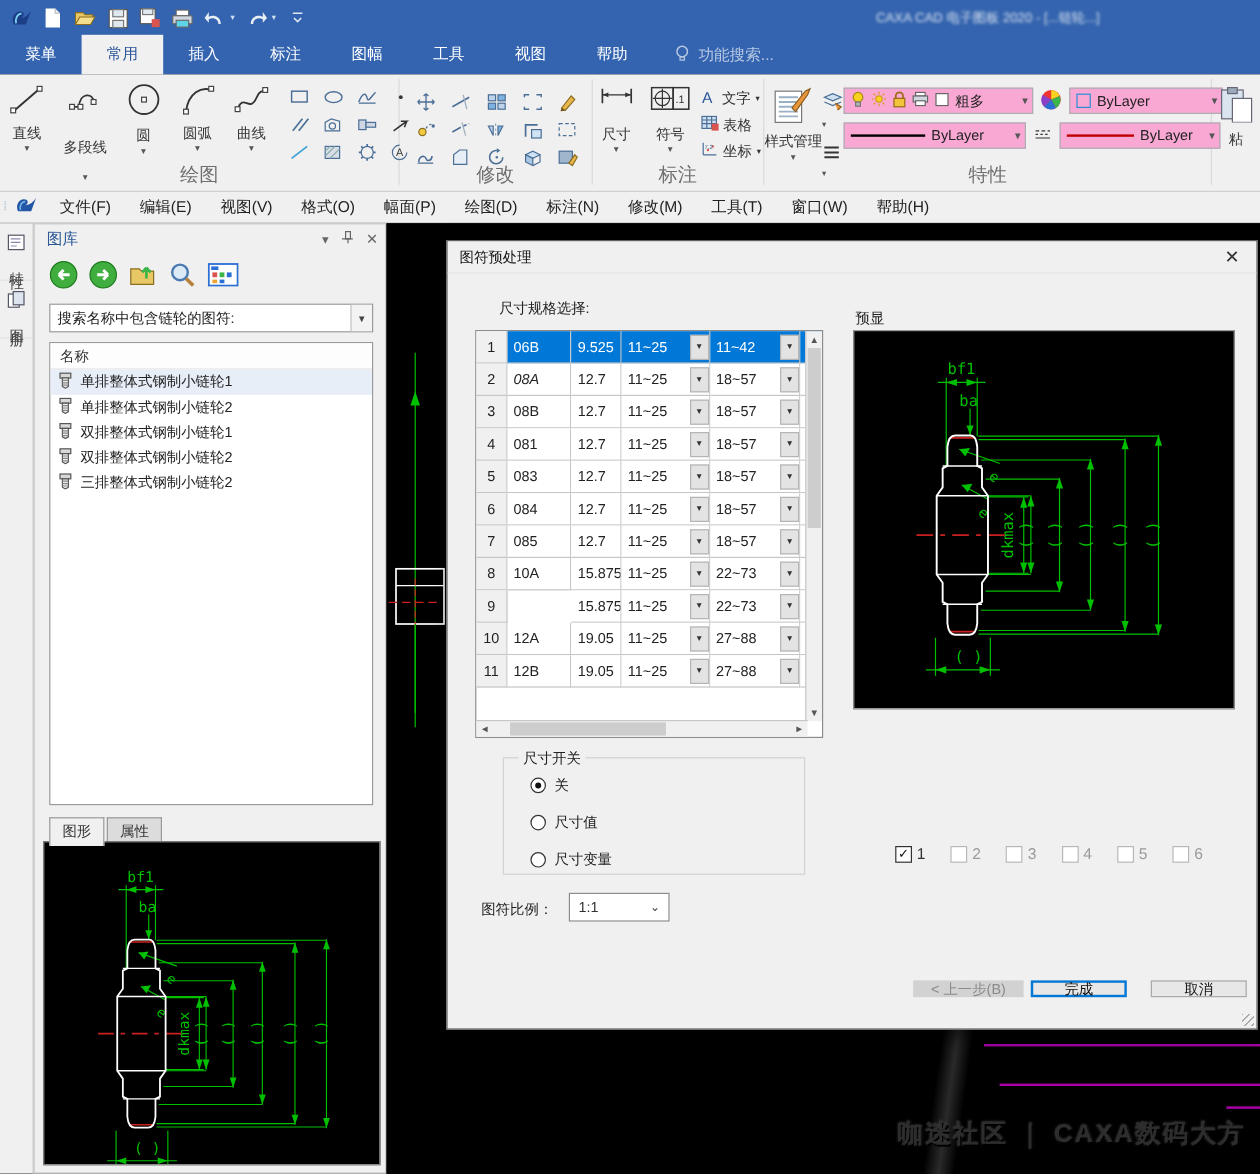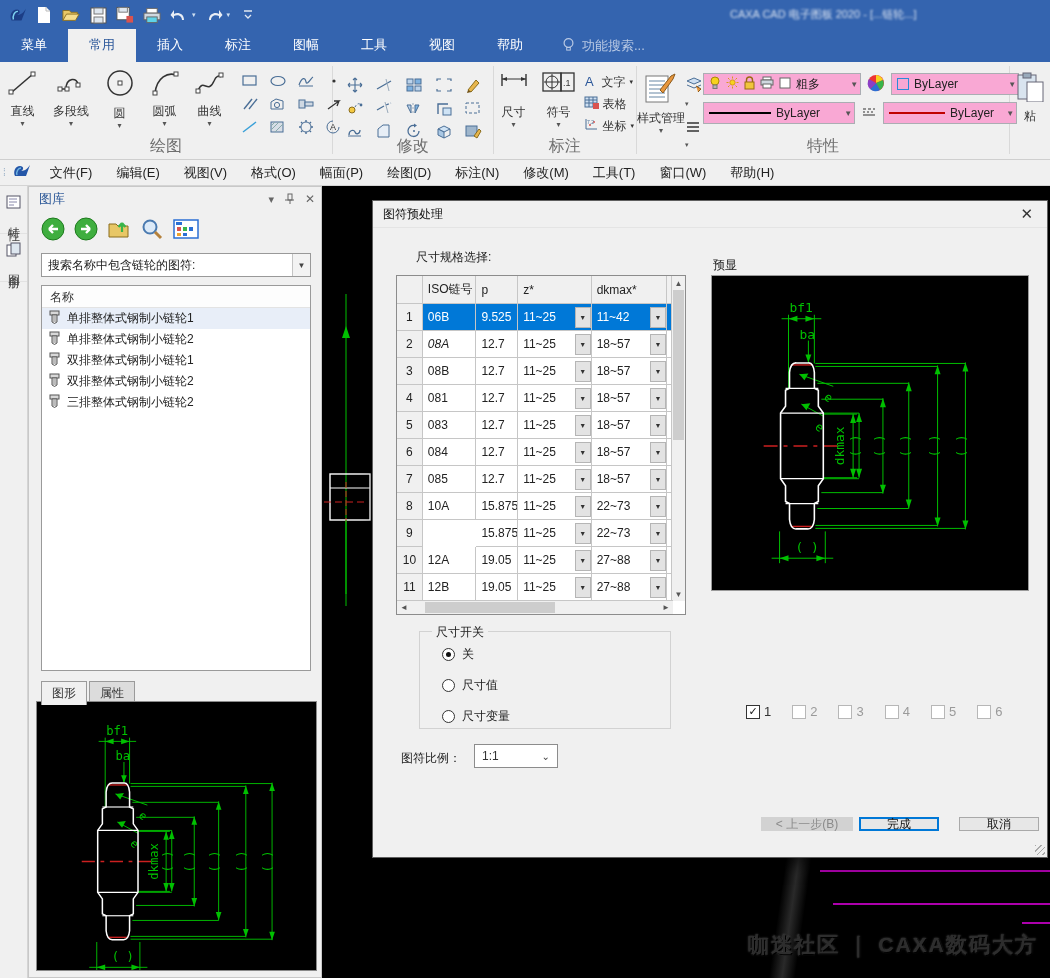--- a/index.html
+++ b/index.html
@@ -206,21 +206,21 @@
       <div class="bigbtns">
         <div class="bigbtn">
           <span><svg width="30" height="28" viewBox="0 0 30 28" fill="none">
               <line x1="4" y1="23" x2="25" y2="5" stroke="#333" stroke-width="1.6"></line>
               <rect x="1" y="21" width="4" height="4" fill="#fff" stroke="#444"></rect>
               <rect x="23" y="3" width="4" height="4" fill="#fff" stroke="#444"></rect>
             </svg></span>
           <span class="blabel">直线</span>
           <span class="arr">▾</span>
         </div>
-        <div class="bigbtn" style="width: 52px;">
+        <div class="bigbtn" style="width: 52px; gap: 12px;">
           <span><svg width="30" height="28" viewBox="0 0 30 28" fill="none">
               <path d="M4 20 L10 20 C10 8 22 8 22 16" stroke="#333" stroke-width="1.5"></path>
               <rect x="2" y="18" width="4" height="4" fill="#fff" stroke="#444"></rect>
               <rect x="9" y="18" width="4" height="4" fill="#fff" stroke="#444"></rect>
               <rect x="20" y="14" width="4" height="4" fill="#fff" stroke="#444"></rect>
             </svg></span>
           <span class="blabel">多段线</span>
           <span class="arr">▾</span>
         </div>
         <div class="bigbtn">
@@ -796,40 +796,20 @@
 <div id="dialog">
   <div id="dlg-title">
     <span class="dtxt">图符预处理</span>
     <span class="dclose">✕</span>
   </div>
   <div class="dlg-label" style="left:43px; top:48px;">尺寸规格选择:</div>
   <div class="dlg-label" style="left:340px; top:56px;">预显</div>
 
   <div id="spec-table">
     <div id="tbody">
-        <div class="trow head">
-          <div class="tcell num" style="width: 26px;">
-            <span></span>
-          </div>
-          <div class="tcell data" style="width: 54px;">
-            <span>ISO链号</span>
-          </div>
-          <div class="tcell data" style="width: 42px;">
-            <span>p</span>
-          </div>
-          <div class="tcell data" style="width: 74px;">
-            <span>z*</span>
-          </div>
-          <div class="tcell data" style="width: 76px;">
-            <span>dkmax*</span>
-          </div>
-          <div class="tcell data" style="width: 18px;">
-            <span>d</span>
-          </div>
-        </div>
         <div class="trow sel">
           <div class="tcell num" style="width: 26px;">
             <span>1</span>
           </div>
           <div class="tcell data" style="width: 54px;">
             <span>06B</span>
           </div>
           <div class="tcell data" style="width: 42px;">
             <span>9.525</span>
           </div>

